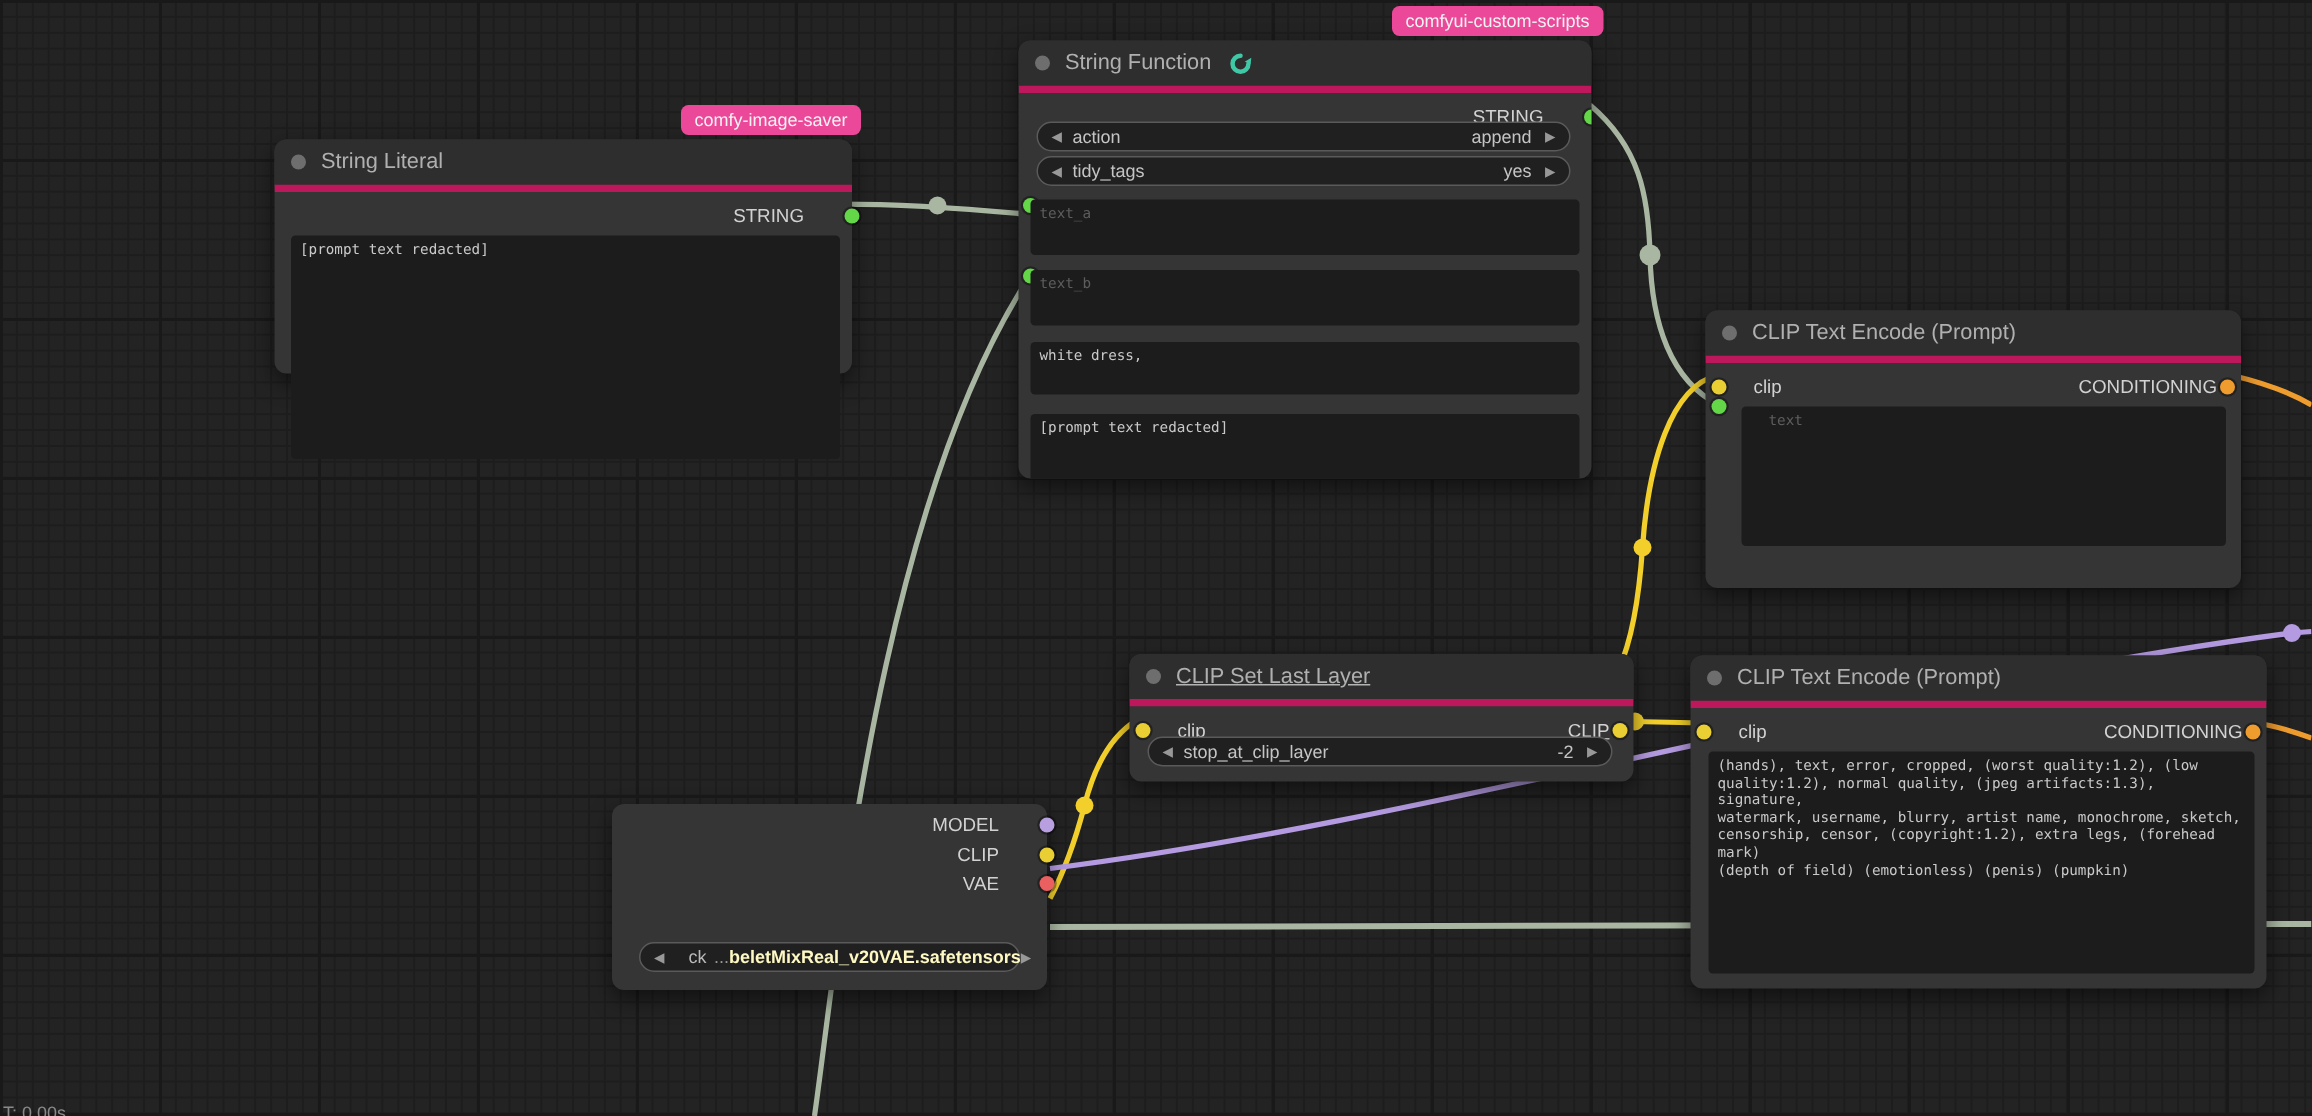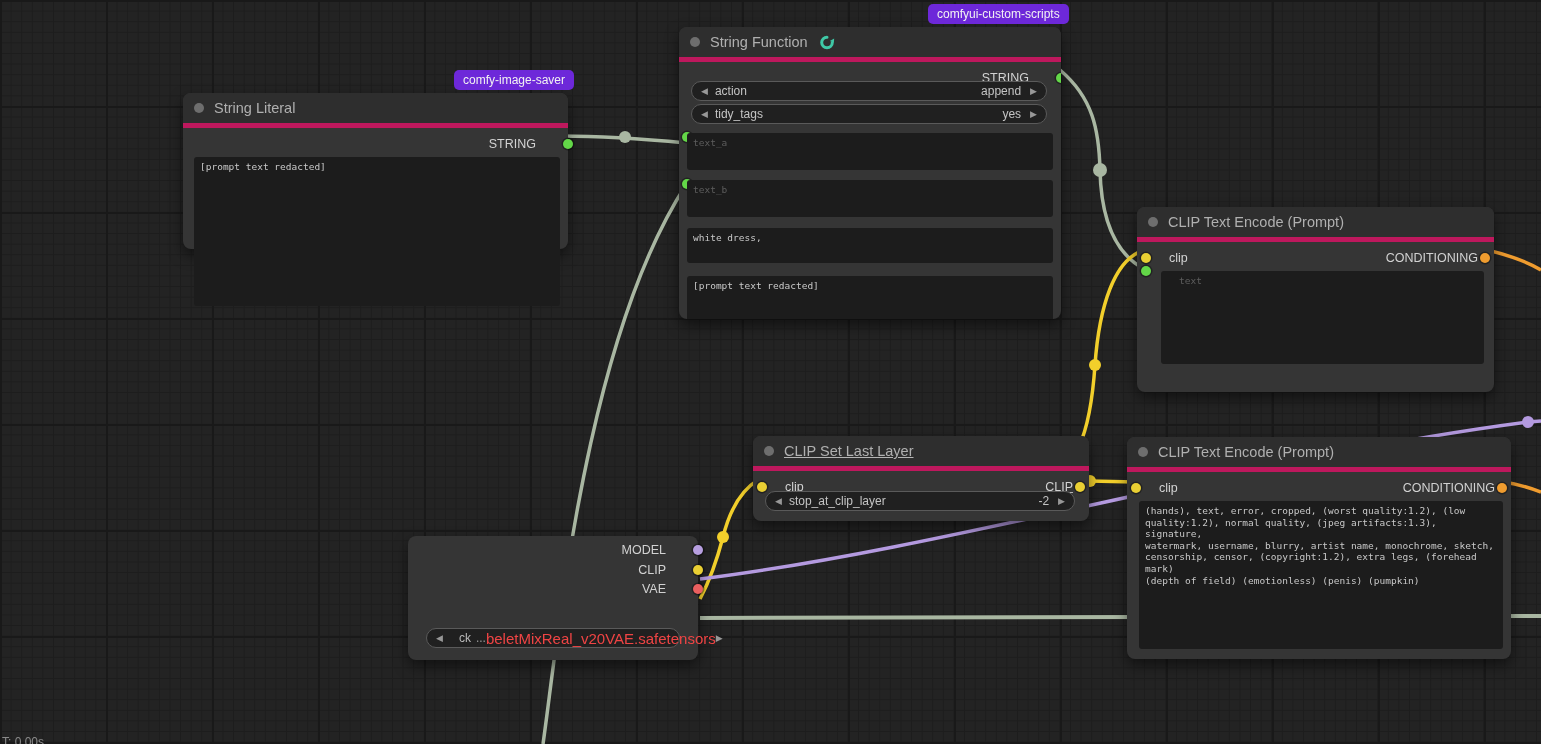--- a/index.html
+++ b/index.html
@@ -41,29 +41,29 @@
   .green{background:#63d748;} .yellow{background:#e9cf33;} .orange{background:#ef9c2f;}
   .purple{background:#b79fe0;} .red{background:#ea5f5f;}
   .widget{
     position:absolute;left:12px;right:14px;height:20px;border-radius:11px;
     background:#202020;border:1px solid #5a5a5a;display:flex;align-items:center;
     font-size:12px;color:#c4c4c4;box-sizing:border-box;padding:0 9px;
   }
   .widget-arrow{color:#989898;font-size:9px;line-height:1;flex:none;}
   .widget-name{margin-left:7px;flex:1;text-align:left;white-space:nowrap;overflow:hidden;}
   .widget-value{margin-right:9px;text-align:right;}
-  .widget-value.bold{color:#ef4444;font-weight:normal;font-size:15px;}
+  .widget-value.bold{color:#fef9c3;font-weight:bold;font-size:12px;}
   .ta{
     position:absolute;background:#1c1c1c;border-radius:3px;color:#c9c9c9;
     font-family:"DejaVu Sans Mono",monospace;font-size:9.5px;line-height:11.6px;
     padding:4px 6px;white-space:pre-wrap;overflow:hidden;box-sizing:border-box;
   }
   .ta .ph{color:#5d5d5d;}
   .badge{
-    position:absolute;z-index:3;background:#6d28d9;color:#f2f2f2;font-size:12px;
+    position:absolute;z-index:3;background:#ec4899;color:#f2f2f2;font-size:12px;
     padding:3px 9px;border-radius:5px;white-space:nowrap;
   }
   .stats{position:absolute;left:2px;top:735px;z-index:3;color:#8a8a8a;font-size:12px;}
 </style>
 </head>
 <body>
 
 <svg id="wires" width="1541" height="744">
 
   <path d="M560,136 C600,136 645,139 686,143" stroke="#a9b7a2" stroke-width="3.5" fill="none"></path>

